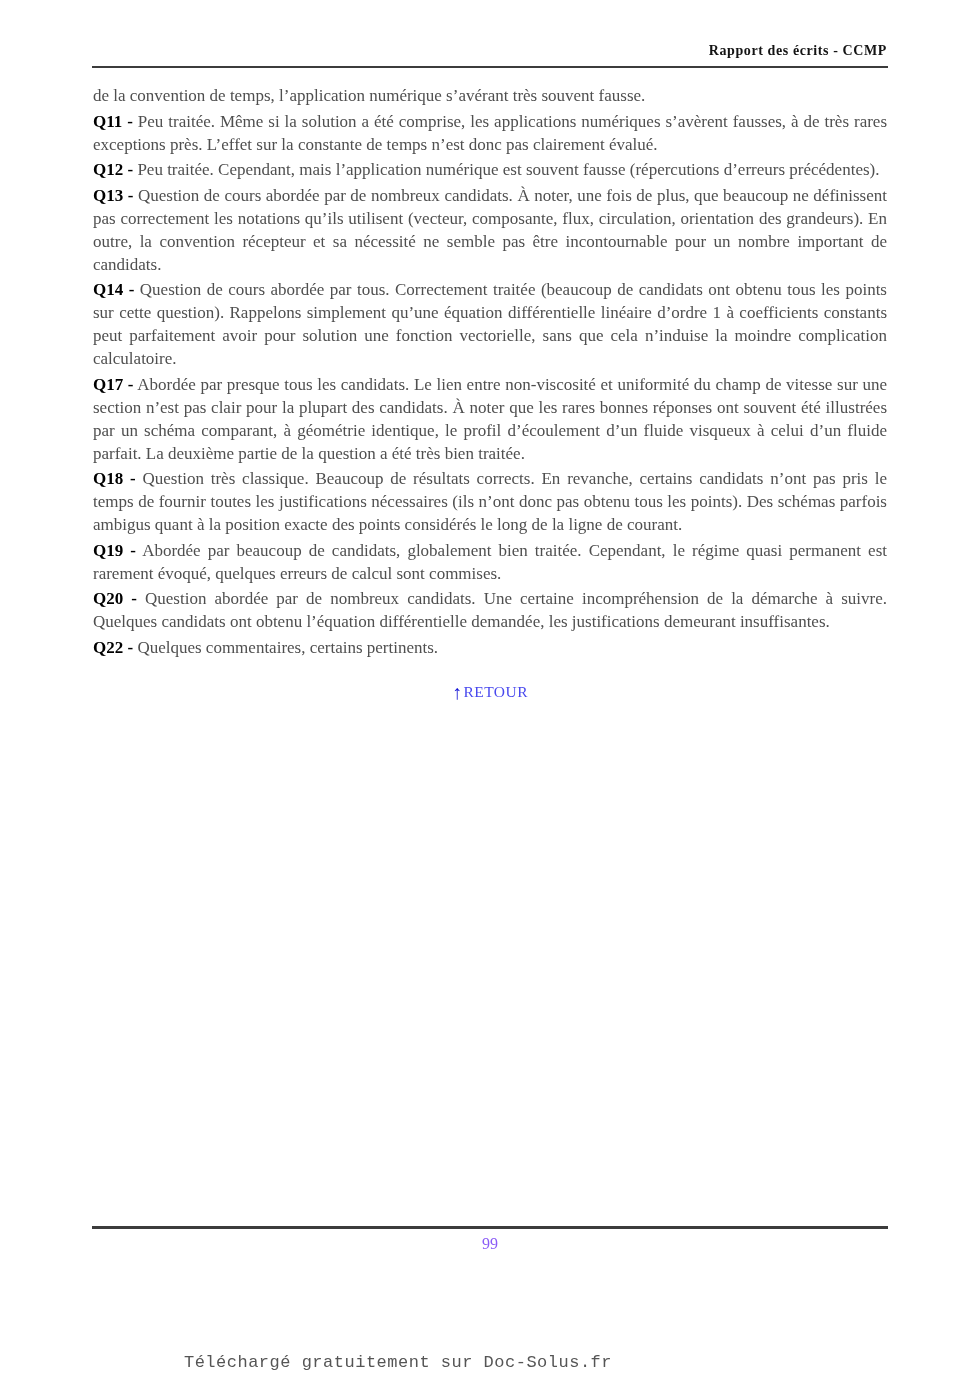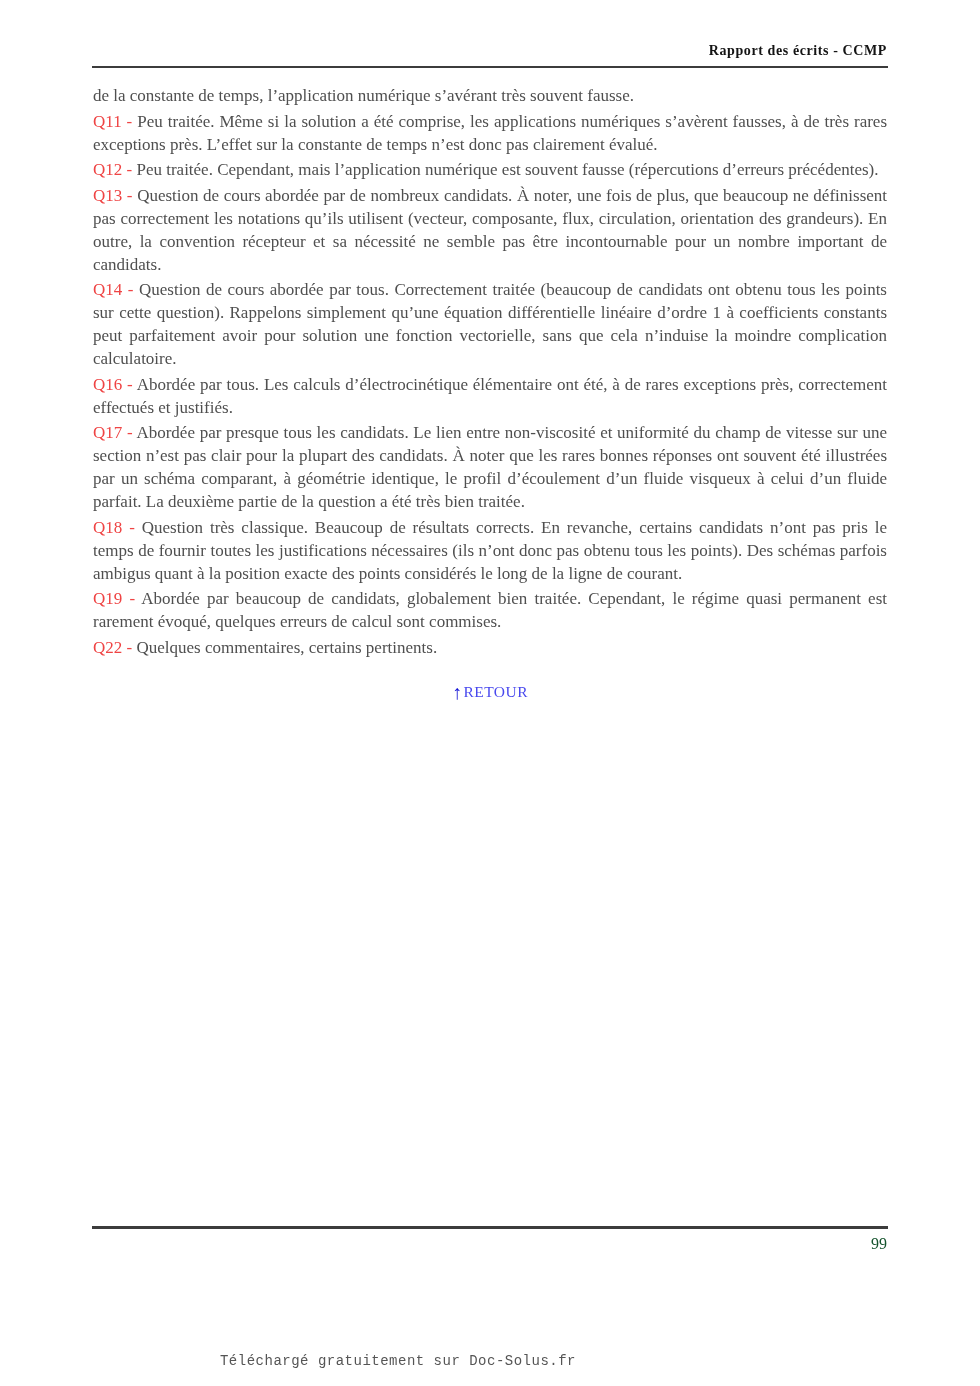--- a/index.html
+++ b/index.html
@@ -39,22 +39,22 @@
     width: 794px;
     font-size: 17px;
     line-height: 23px;
     color: #4f4f4f;
     text-align: justify;
   }
   .content p {
     margin: 0 0 2.5px 0;
   }
   .qlabel {
-    font-weight: normal;
-    color: #ef4444;
+    font-weight: bold;
+    color: #000000;
   }
   .retour-row {
     margin-top: 21px;
     text-align: center;
     font-family: Liberation Serif, serif;
   }
   .retour-link {
     color: #4848ee;
     text-decoration: none;
     font-size: 15.5px;
@@ -74,65 +74,65 @@
     left: 92px;
     width: 796px;
     height: 2.5px;
     background: #3c3c3c;
   }
   .page-number {
     position: absolute;
     top: 1235px;
     left: 93px;
     width: 794px;
-    text-align: right;
+    text-align: center;
     font-size: 16px;
-    color: #14532d;
+    color: #8b5cf6;
   }
   .watermark {
     position: absolute;
     top: 1353px;
     left: 0;
     width: 796px;
     text-align: center;
     font-family: "Liberation Mono", "DejaVu Sans Mono", monospace;
-    font-size: 14px;
+    font-size: 17px;
     letter-spacing: 0.5px;
     color: #555555;
   }
 </style>
 </head>
 <body>
 
 <div class="page">
 
   <div class="header-title">Rapport des écrits - CCMP</div>
   <div class="header-rule"></div>
 
   <div class="content">
 
-    <p>de la constante de temps, l’application numérique s’avérant très souvent fausse.</p>
+    <p>de la convention de temps, l’application numérique s’avérant très souvent fausse.</p>
 
     <p><b class="qlabel">Q11 -</b> <span>Peu traitée. Même si la solution a été comprise, les applications numériques s’avèrent fausses, à de très rares exceptions près. L’effet sur la constante de temps n’est donc pas clairement évalué.</span></p>
 
     <p><b class="qlabel">Q12 -</b> <span>Peu traitée. Cependant, mais l’application numérique est souvent fausse (répercutions d’erreurs précédentes).</span></p>
 
     <p><b class="qlabel">Q13 -</b> <span>Question de cours abordée par de nombreux candidats. À noter, une fois de plus, que beaucoup ne définissent pas correctement les notations qu’ils utilisent (vecteur, composante, flux, circulation, orientation des grandeurs). En outre, la convention récepteur et sa nécessité ne semble pas être incontournable pour un nombre important de candidats.</span></p>
 
     <p><b class="qlabel">Q14 -</b> <span>Question de cours abordée par tous. Correctement traitée (beaucoup de candidats ont obtenu tous les points sur cette question). Rappelons simplement qu’une équation différentielle linéaire d’ordre 1 à coefficients constants peut parfaitement avoir pour solution une fonction vectorielle, sans que cela n’induise la moindre complication calculatoire.</span></p>
 
 
-    <p><b class="qlabel">Q16 -</b> <span>Abordée par tous. Les calculs d’électrocinétique élémentaire ont été, à de rares exceptions près, correctement effectués et justifiés.</span></p>
 
     <p><b class="qlabel">Q17 -</b> <span>Abordée par presque tous les candidats. Le lien entre non-viscosité et uniformité du champ de vitesse sur une section n’est pas clair pour la plupart des candidats. À noter que les rares bonnes réponses ont souvent été illustrées par un schéma comparant, à géométrie identique, le profil d’écoulement d’un fluide visqueux à celui d’un fluide parfait. La deuxième partie de la question a été très bien traitée.</span></p>
 
     <p><b class="qlabel">Q18 -</b> <span>Question très classique. Beaucoup de résultats corrects. En revanche, certains candidats n’ont pas pris le temps de fournir toutes les justifications nécessaires (ils n’ont donc pas obtenu tous les points). Des schémas parfois ambigus quant à la position exacte des points considérés le long de la ligne de courant.</span></p>
 
     <p><b class="qlabel">Q19 -</b> <span>Abordée par beaucoup de candidats, globalement bien traitée. Cependant, le régime quasi permanent est rarement évoqué, quelques erreurs de calcul sont commises.</span></p>
 
+    <p><b class="qlabel">Q20 -</b> <span>Question abordée par de nombreux candidats. Une certaine incompréhension de la démarche à suivre. Quelques candidats ont obtenu l’équation différentielle demandée, les justifications demeurant insuffisantes.</span></p>
 
 
     <p><b class="qlabel">Q22 -</b> <span>Quelques commentaires, certains pertinents.</span></p>
 
     <div class="retour-row">
       <a class="retour-link"><span class="up-arrow">↑</span><span>RETOUR</span></a>
     </div>
 
   </div>
 

